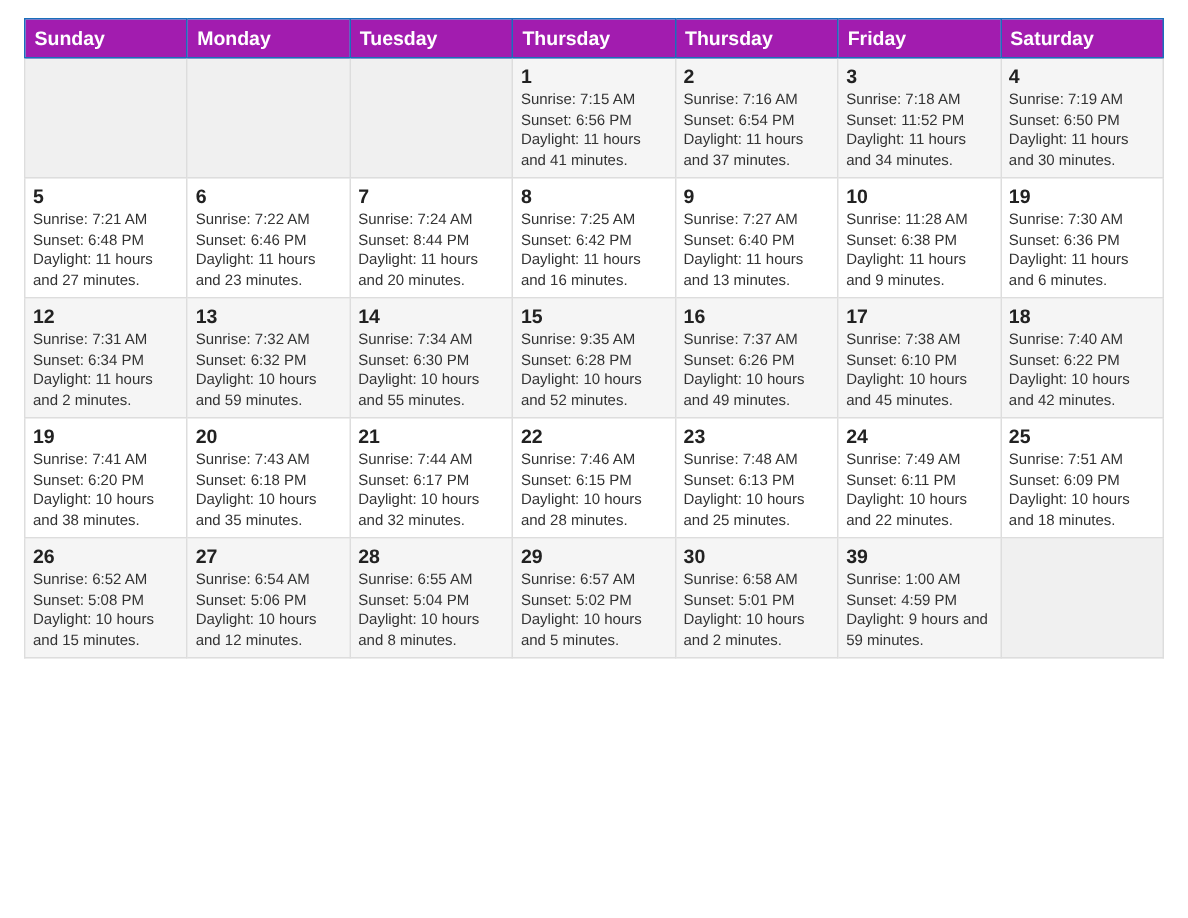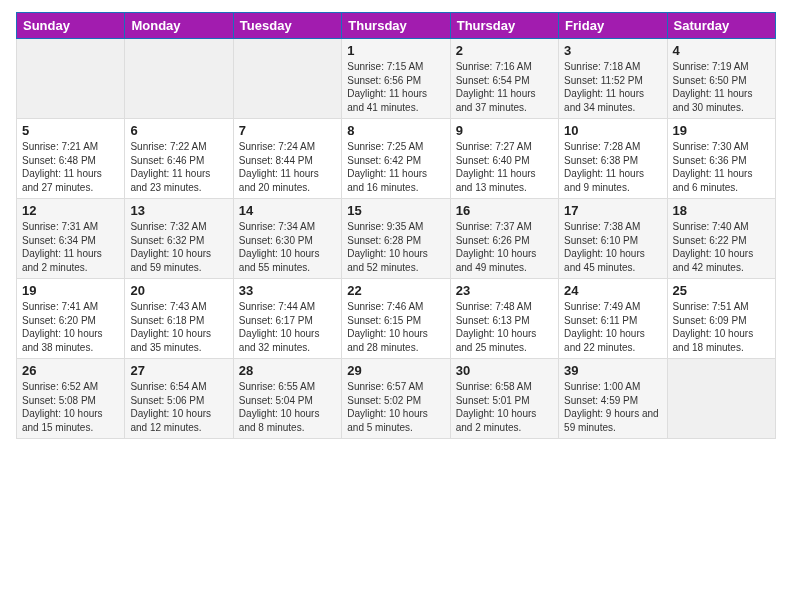--- a/index.html
+++ b/index.html
@@ -169,21 +169,21 @@
 Daylight: 11 hours and 16 minutes.</div>
           </td>
           <td>
             <div class="day-number">9</div>
             <div class="day-info">Sunrise: 7:27 AM
 Sunset: 6:40 PM
 Daylight: 11 hours and 13 minutes.</div>
           </td>
           <td>
             <div class="day-number">10</div>
-            <div class="day-info">Sunrise: 7:28 AM
+            <div class="day-info">Sunrise: 11:28 AM
 Sunset: 6:38 PM
 Daylight: 11 hours and 9 minutes.</div>
           </td>
           <td>
             <div class="day-number">19</div>
             <div class="day-info">Sunrise: 7:30 AM
 Sunset: 6:36 PM
 Daylight: 11 hours and 6 minutes.</div>
           </td>
         </tr>
@@ -238,21 +238,21 @@
 Sunset: 6:20 PM
 Daylight: 10 hours and 38 minutes.</div>
           </td>
           <td>
             <div class="day-number">20</div>
             <div class="day-info">Sunrise: 7:43 AM
 Sunset: 6:18 PM
 Daylight: 10 hours and 35 minutes.</div>
           </td>
           <td>
-            <div class="day-number">33</div>
+            <div class="day-number">21</div>
             <div class="day-info">Sunrise: 7:44 AM
 Sunset: 6:17 PM
 Daylight: 10 hours and 32 minutes.</div>
           </td>
           <td>
             <div class="day-number">22</div>
             <div class="day-info">Sunrise: 7:46 AM
 Sunset: 6:15 PM
 Daylight: 10 hours and 28 minutes.</div>
           </td>

